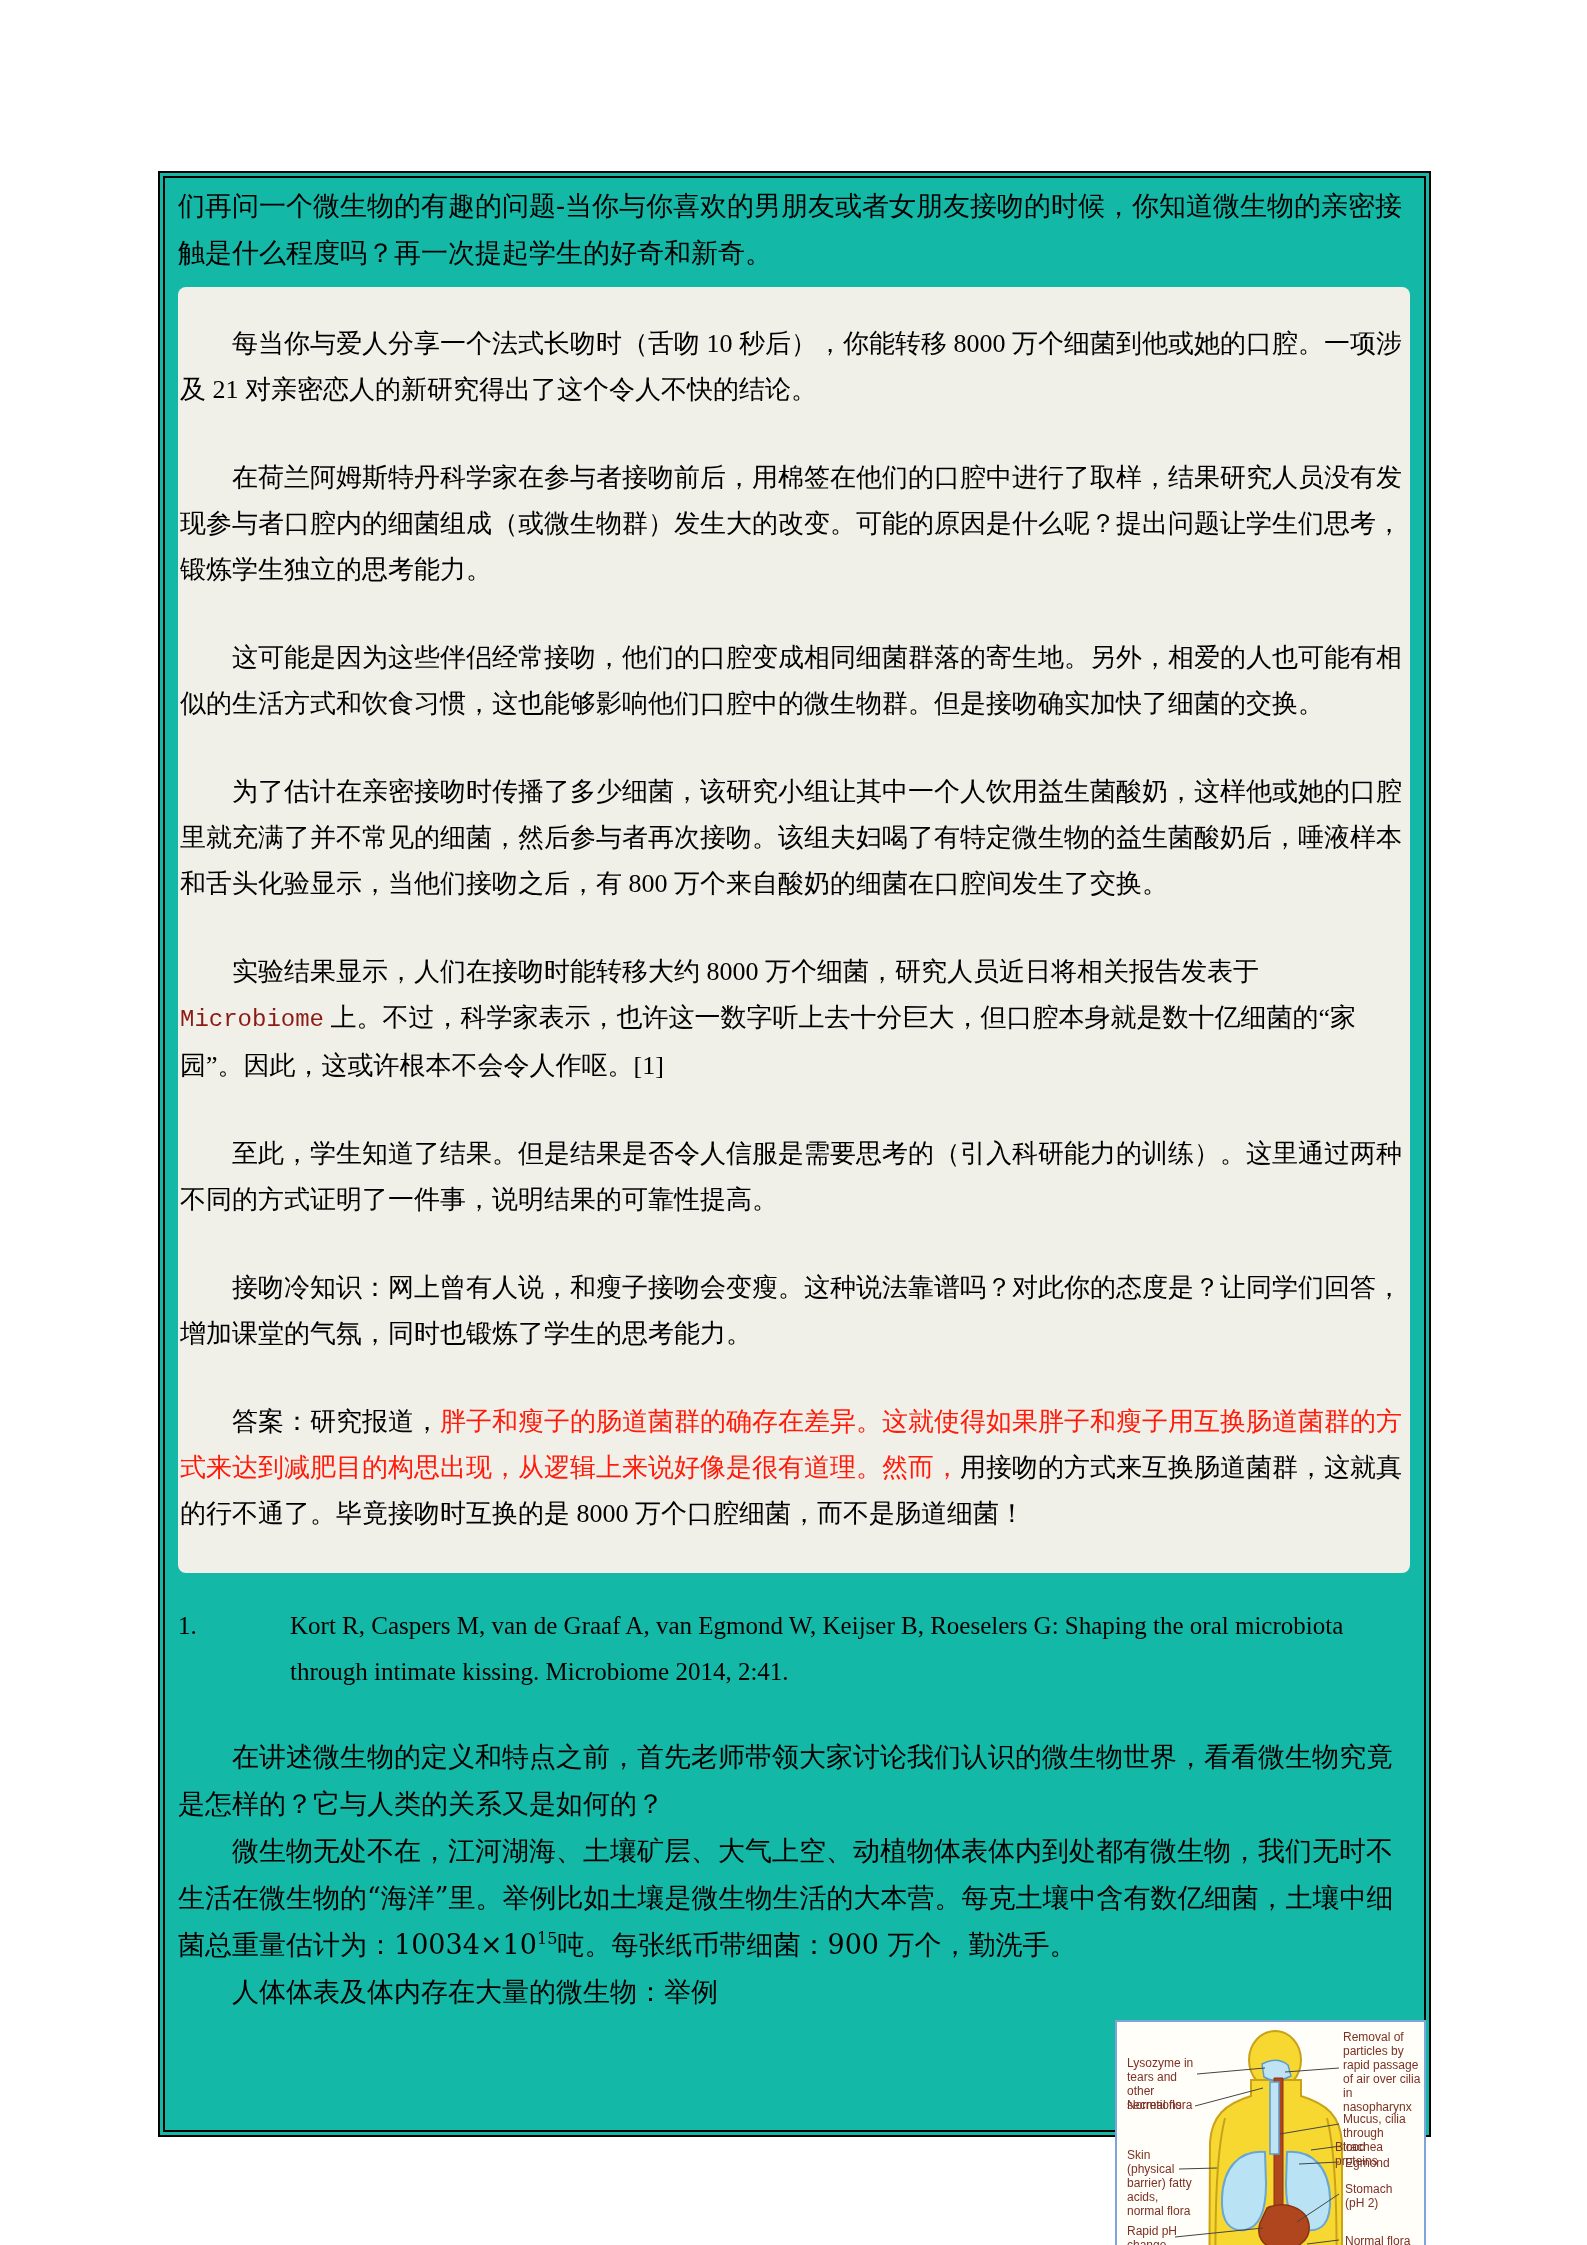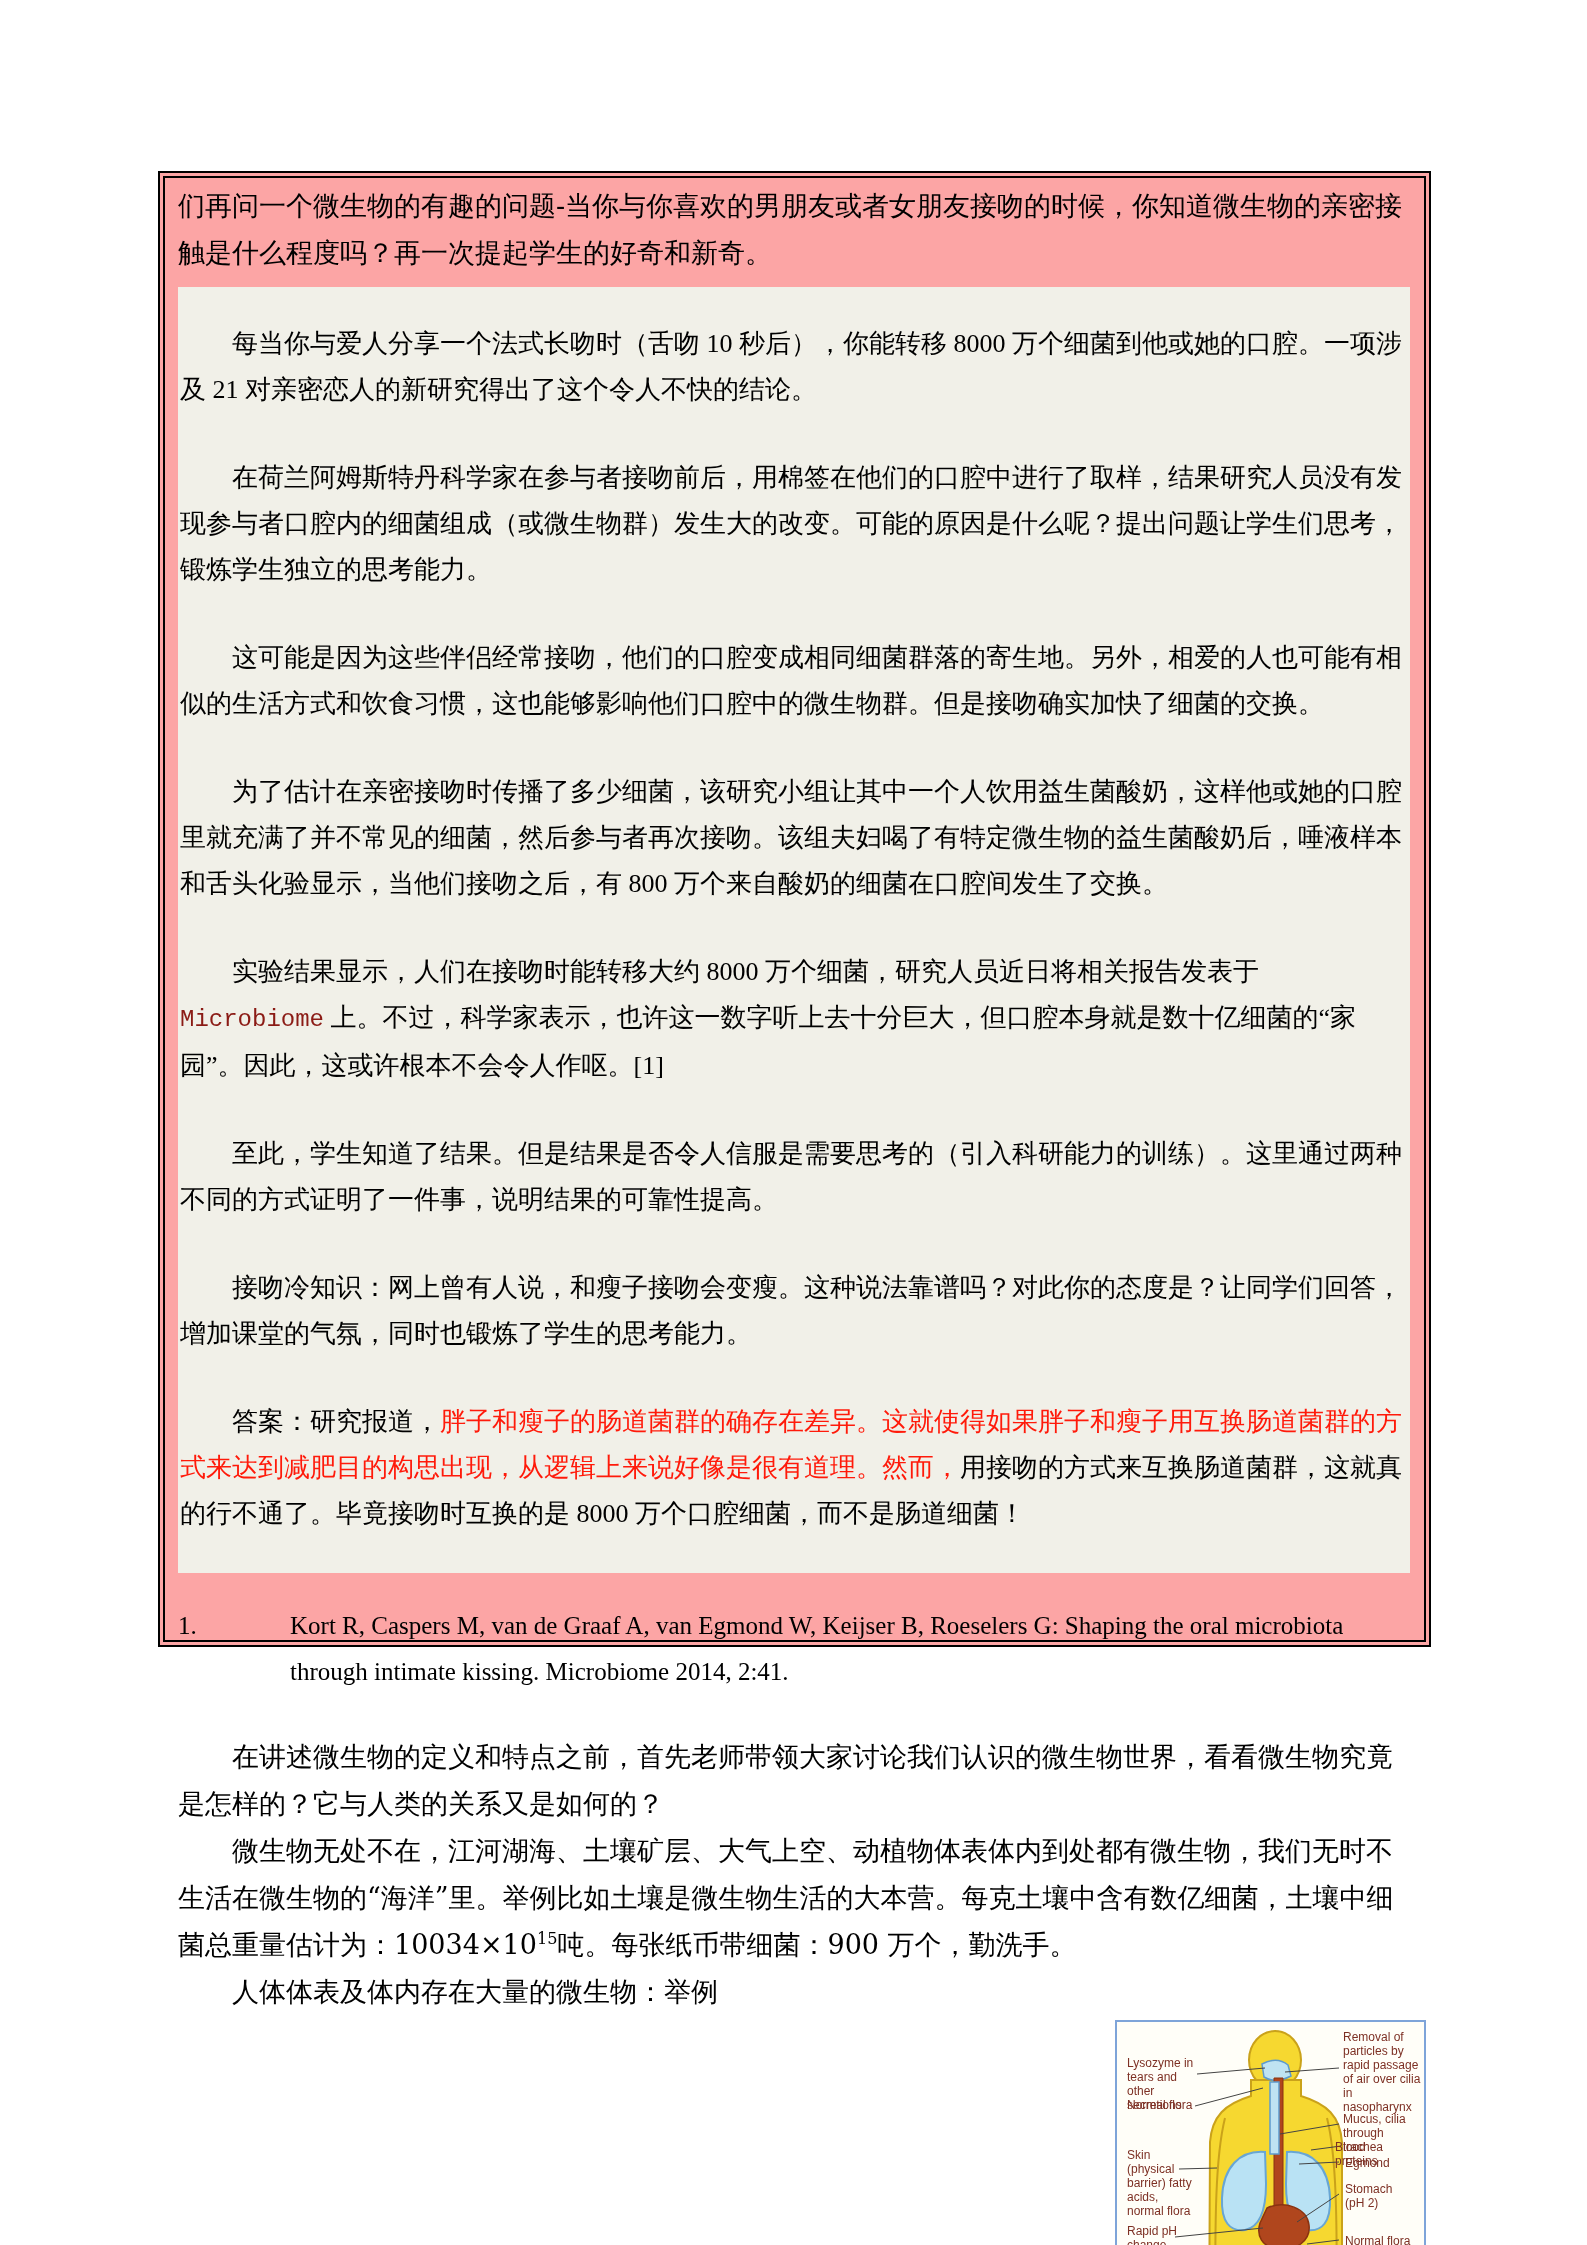--- a/index.html
+++ b/index.html
@@ -9,33 +9,34 @@
     --fig-border:#7ea4d9;
   }
   html,body{margin:0;padding:0;}
   body{
     width:1587px;height:2245px;position:relative;overflow:hidden;
     background:#ffffff;
     font-family:"Liberation Serif", serif;
     color:#000;
   }
   .doc-table{
-    position:absolute;left:158px;top:171px;width:1273px;height:1476px;
+    position:absolute;left:158px;top:171px;width:1273px;height:1966px;
     border:7px double #000;box-sizing:border-box;
     padding:4px 14px 0 13px;
-    background:#fca5a5;
+    background:#14b8a6;
   }
   .p-kai{
     font-size:27px;line-height:47px;margin:0;
     font-family:"DejaVu Serif", serif;
   }
   .hl-block{
     background:var(--hl-bg);
     margin:11px 0 0 0;
     padding:34px 6px 36px 2px;
+    border-radius:8px;
   }
   .hl-block p{
     font-size:26px;line-height:46px;margin:42px 0 0 0;
     text-indent:2em;
     font-family:"Liberation Serif", serif;
   }
   .hl-block p:first-child{margin-top:0;}
   .journal{
     font-family:"Liberation Mono", monospace;
     color:var(--journal-red);

